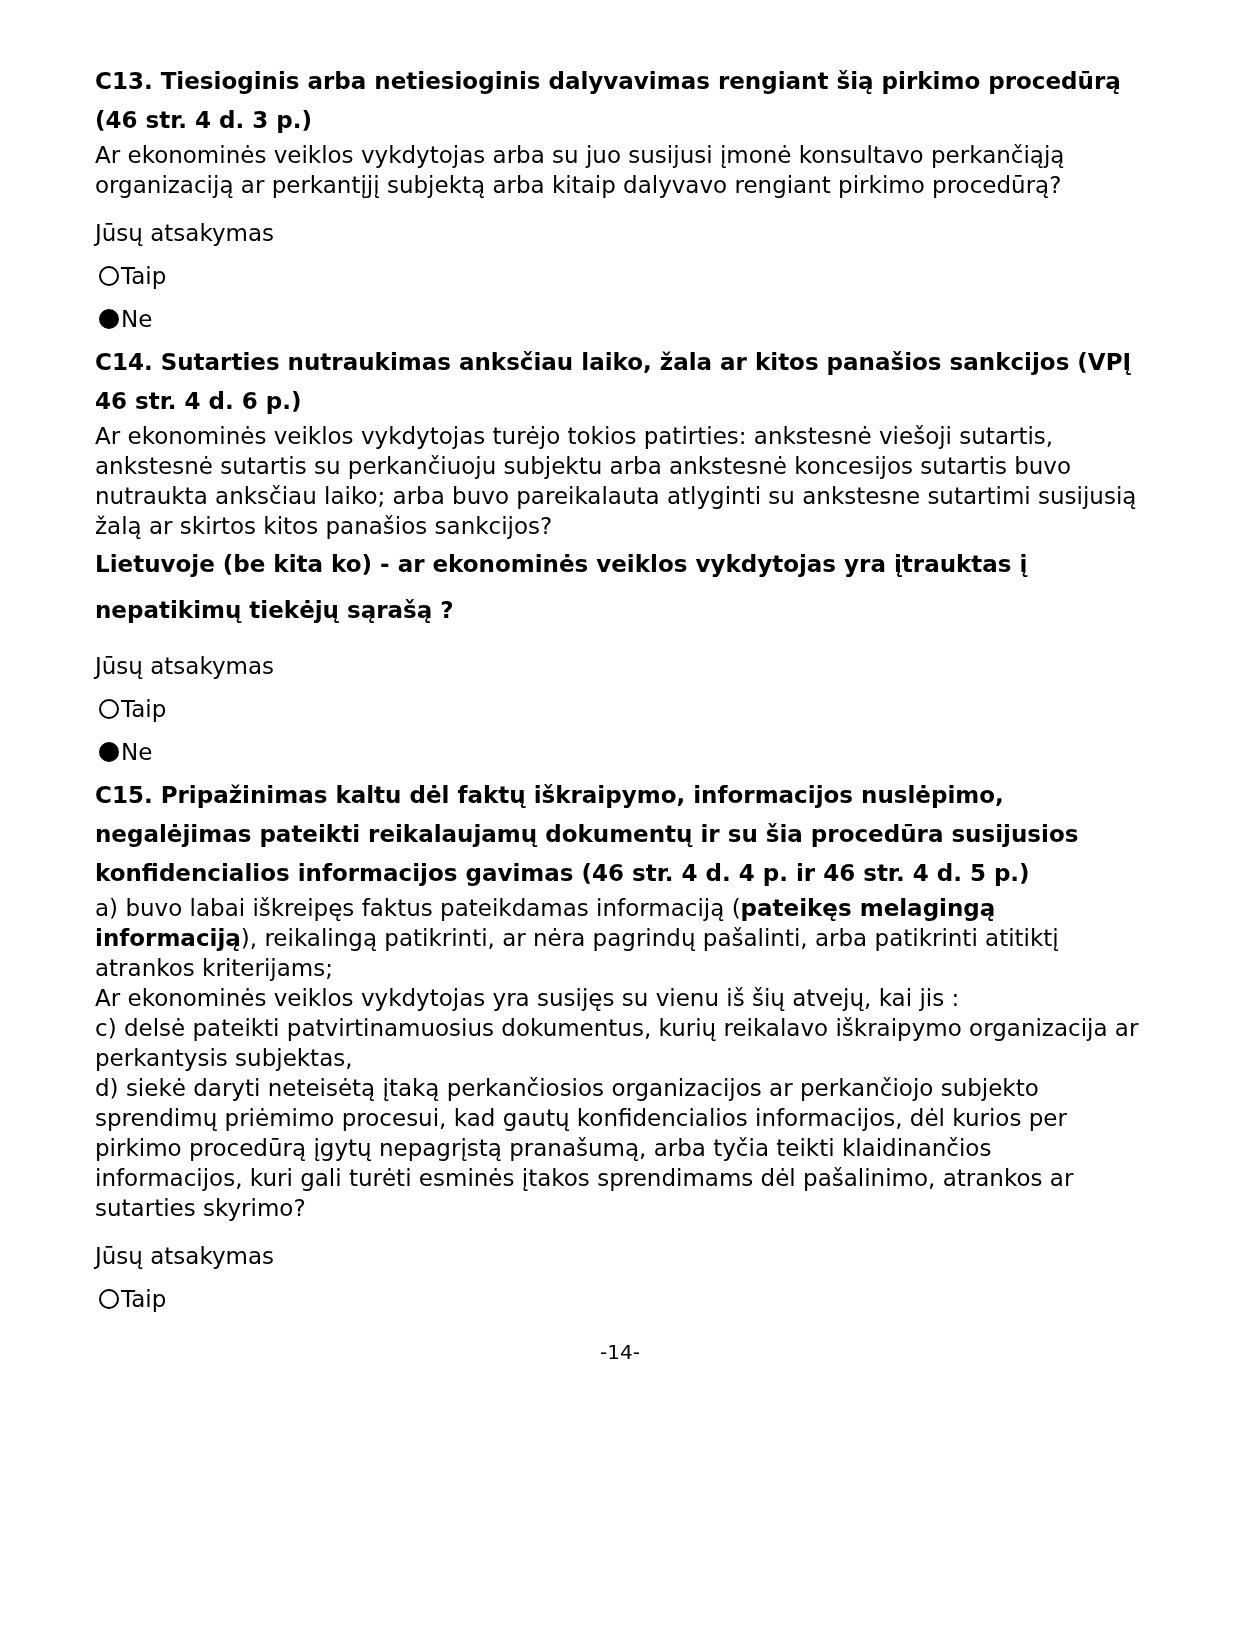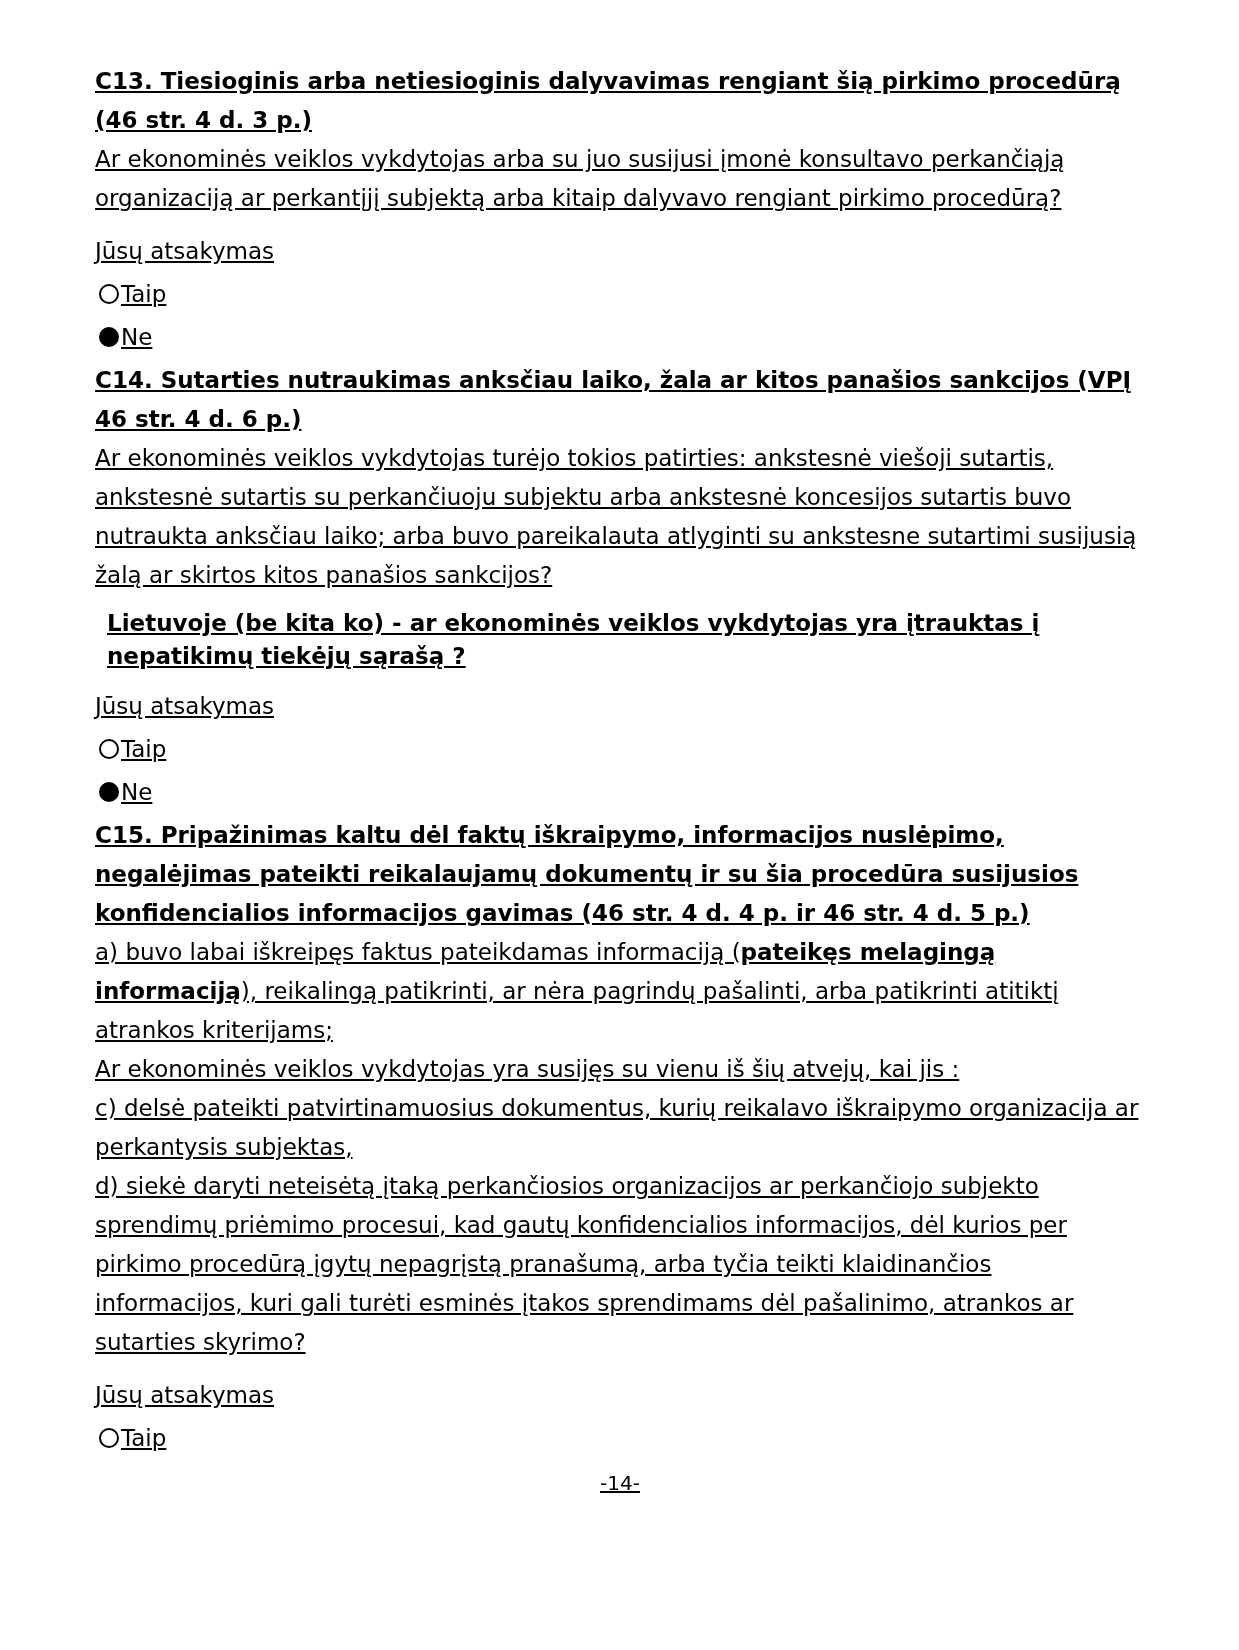--- a/index.html
+++ b/index.html
@@ -13,36 +13,35 @@
     height: 1650px;
     overflow: hidden;
     font-family: "DejaVu Sans", sans-serif;
     font-size: 23px;
     line-height: 39px;
   }
   .doc {
     box-sizing: border-box;
     width: 1239px;
     padding: 62px 94px 0 95px;
-    text-decoration: underline;
   }
   .q-heading {
     margin: 0;
     font-size: 23px;
     font-weight: bold;
     line-height: 39px;
   }
   .q-text {
     margin: 0;
-    line-height: 39px;
+    line-height: 30px;
   }
   .q-text-bold {
-    margin: 12px;
+    margin: 0;
     font-weight: bold;
-    line-height: 33px;
+    line-height: 46px;
   }
   .answer-label {
     margin: 14px 0 0 0;
     line-height: 39px;
   }
   .radio-row {
     margin: 4px;
     line-height: 39px;
     cursor: default;
     white-space: nowrap;
@@ -54,21 +53,21 @@
     height: 20px;
     border: 2px solid #000000;
     border-radius: 50%;
     vertical-align: -2px;
     margin-right: 2px;
   }
   .radio-circle.filled {
     background: #000000;
   }
   .page-footer {
-    margin-top: 12px;
+    margin-top: 20px;
     text-align: center;
     font-size: 20px;
     line-height: 26px;
   }
   strong { font-weight: bold; }
 </style>
 </head>
 <body>
 
 <main class="doc">

